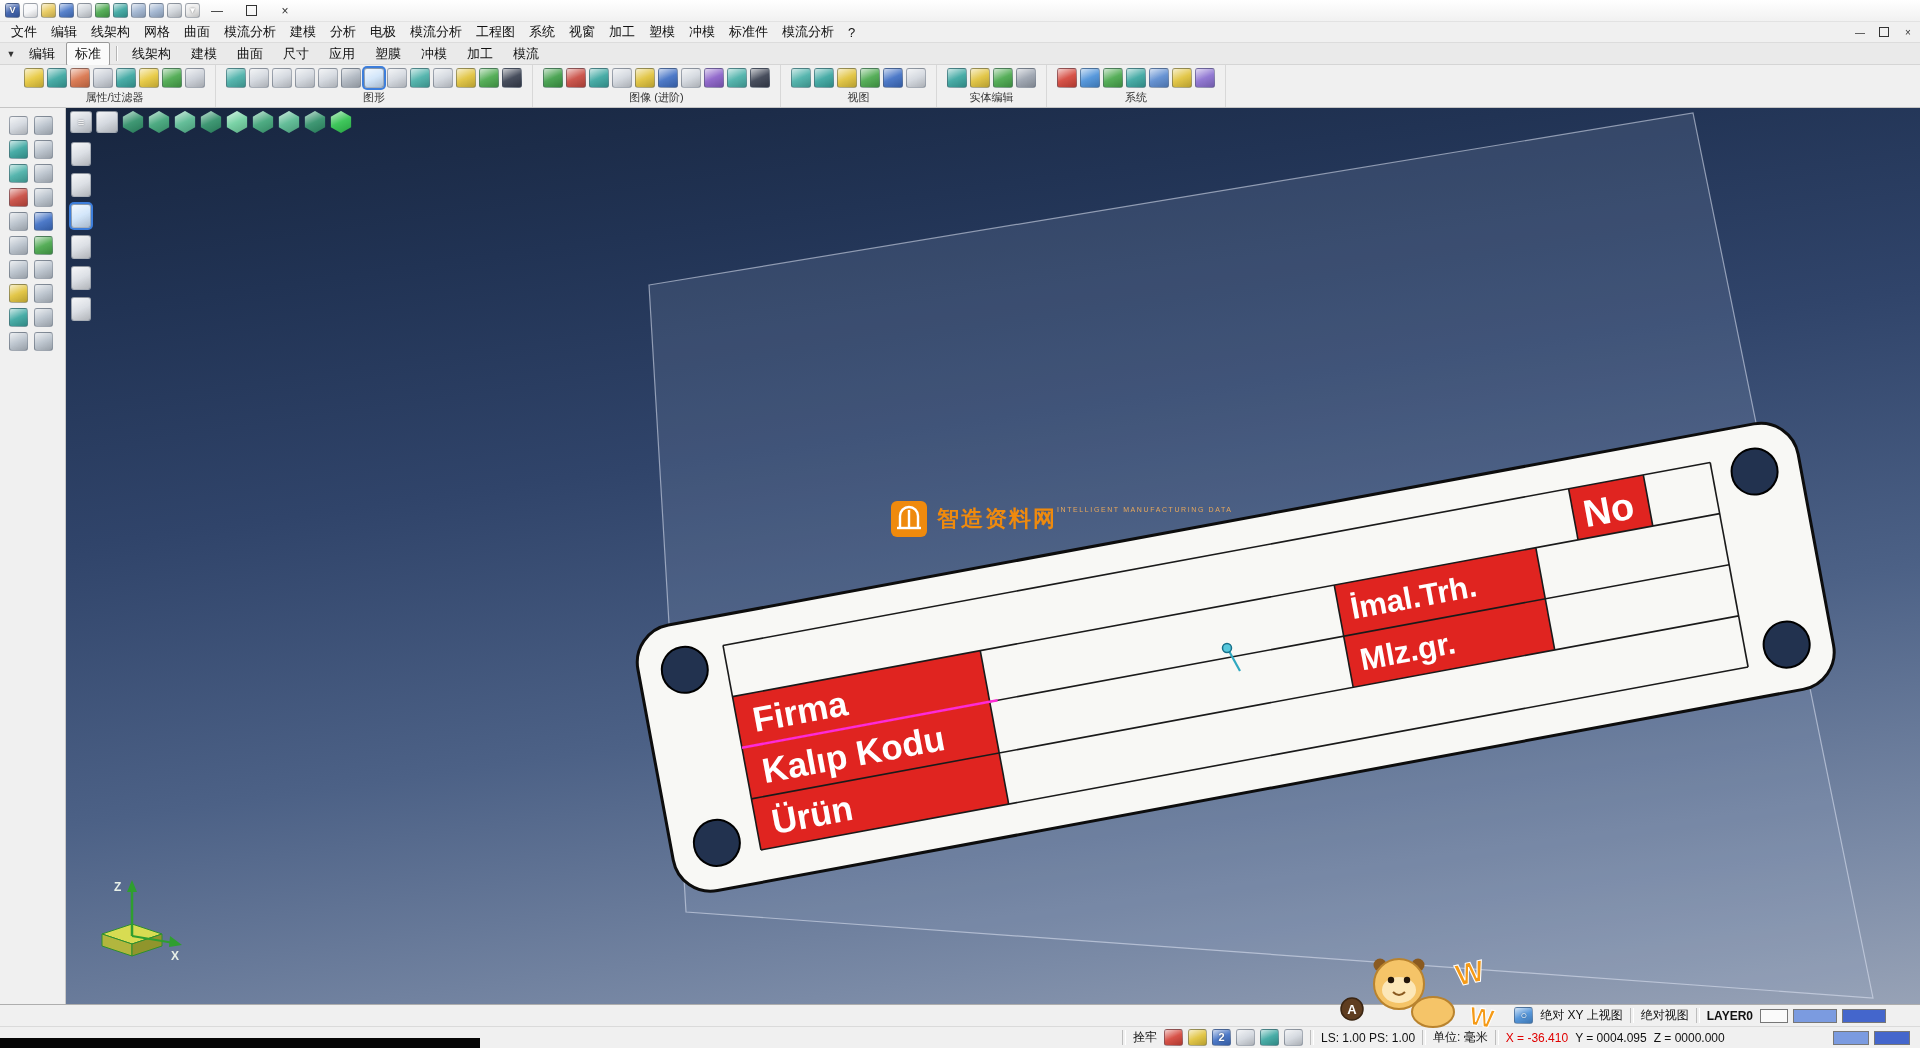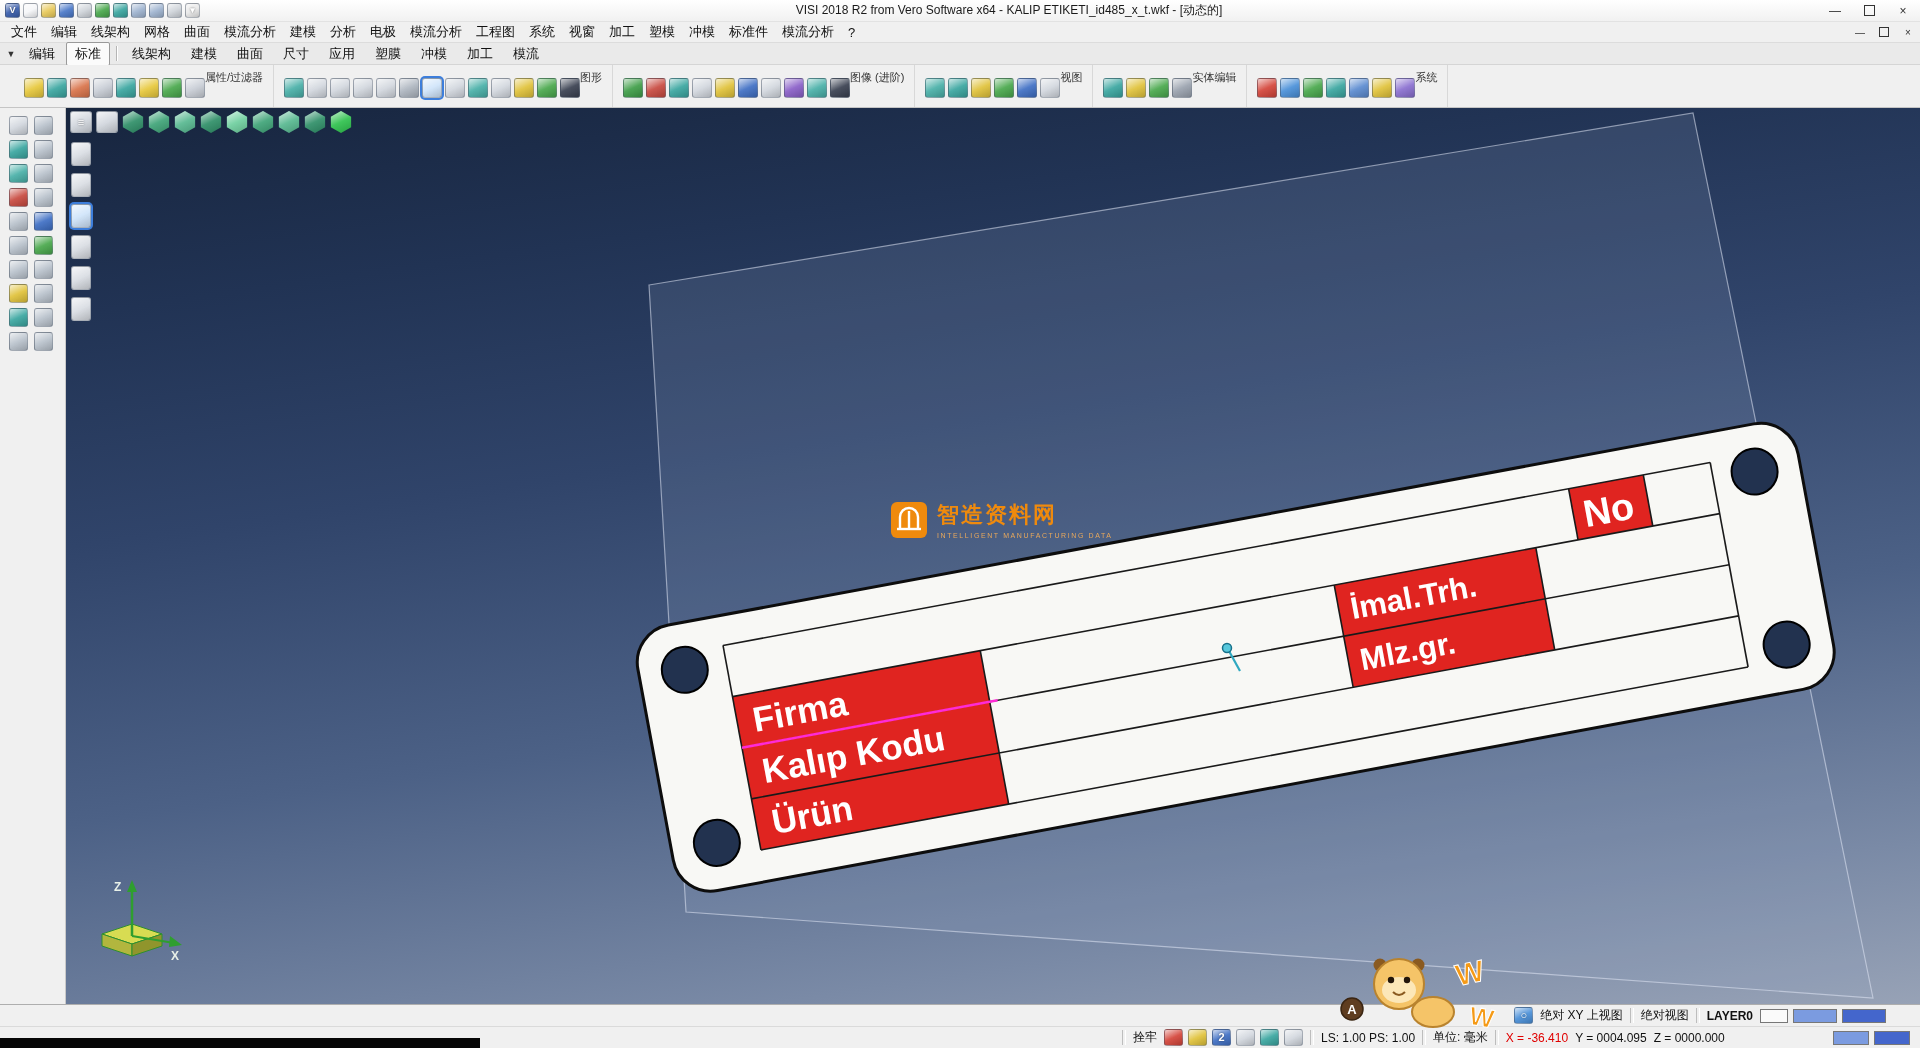--- a/index.html
+++ b/index.html
@@ -22,21 +22,21 @@
   .child .maxbox{width:8px;height:8px;}
   .tabbar{position:absolute;left:0;top:43px;width:1920px;height:22px;background:#eaeaea;
     border-bottom:1px solid #d5d5d5;display:flex;align-items:center;padding-left:3px;box-sizing:border-box;}
   .tab-dd{width:16px;text-align:center;font-size:9px;color:#333;}
   .tabs{display:flex;align-items:center;height:100%;}
   .tab{padding:2px 8px;font-size:13px;border:1px solid transparent;margin:0 1px;border-radius:2px;}
   .tab.active{background:#fbfbfb;border-color:#9a9a9a;}
   .vsep{width:1px;height:15px;background:#b5b5b5;margin:0 5px;box-shadow:1px 0 0 #fff;}
   .toolbar{position:absolute;left:0;top:65px;width:1920px;height:43px;background:#f0f0f0;
     border-bottom:1px solid #c5c5c5;display:flex;box-sizing:border-box;padding-left:14px;}
-  .tgroup{display:flex;
+  .tgroup{display:flex;flex-direction:column;
     border-right:1px solid #d8d8d8;padding:3px 10px 0 10px;}
   .ticons{display:flex;gap:3px;align-items:center;}
   .tlabel{font-size:11px;color:#333;text-align:center;padding:2px 0 3px;}
   
   .icon{display:inline-flex;align-items:center;justify-content:center;width:20px;height:20px;
     border-radius:3px;border:1px solid rgba(85,95,110,.45);box-sizing:border-box;
     background-color:var(--c,#c9ced6);
     background-image:linear-gradient(155deg,rgba(255,255,255,.75),rgba(255,255,255,.08) 50%,rgba(0,0,0,.18));}
   .icon .g{font-size:11px;font-weight:bold;line-height:1;color:#fff;text-shadow:0 0 2px rgba(0,0,0,.55);}
   .icon.sm{width:15px;height:15px;}
@@ -50,21 +50,21 @@
   .sidebar .icon{width:19px;height:19px;}
   
   .viewport{position:absolute;left:66px;top:108px;width:1854px;height:896px;overflow:hidden;
     background:linear-gradient(172deg,#17253e 0%,#213354 18%,#30446a 38%,#4c6186 62%,#7a8aa6 86%,#97a2b6 100%);}
   .scene{position:absolute;left:0;top:0;}
   .vp-top{position:absolute;left:4px;top:3px;display:flex;gap:4px;align-items:center;}
   .vp-top .icon{width:22px;height:22px;}
   .vp-stack{position:absolute;left:5px;top:34px;display:flex;flex-direction:column;gap:7px;}
   .vp-stack .icon{width:20px;height:24px;}
   .watermark{position:absolute;left:824px;top:392px;display:flex;gap:9px;align-items:center;}
-  .wm-text{display:flex;flex-direction:column;}
+  .wm-text{display:flex;flex-direction:row;}
   .wm-title{font-size:22px;font-weight:bold;color:var(--watermark-orange,#ef8a0d);letter-spacing:2px;}
   .wm-sub{font-size:7px;color:#e8a85c;letter-spacing:1.6px;margin-top:2px;}
   .axis{position:absolute;left:20px;top:768px;}
   .mascot{position:absolute;left:1330px;top:952px;z-index:40;}
   
   .status1{position:absolute;left:0;top:1004px;width:1920px;height:22px;background:#f0f0f0;
     border-top:1px solid #aeaeae;display:flex;align-items:center;justify-content:flex-end;
     gap:7px;padding-right:34px;box-sizing:border-box;font-size:12px;}
   .status2{position:absolute;left:0;top:1026px;width:1920px;height:22px;background:#f0f0f0;
     border-top:1px solid #dadada;display:flex;align-items:center;gap:7px;
@@ -114,21 +114,20 @@
         <span class="icon sm" style="--c: #9fb4d0;">
           <span class="g"></span>
         </span>
         <span class="icon sm" style="--c: #cfd4da;">
           <span class="g"></span>
         </span>
         <span class="icon sm" style="--c: #e8e8e8;">
           <span class="g">▾</span>
         </span>
       </div>
-    <div class="title">VISI 2018 R2 from Vero Software x64 - KALIP ETIKETI_id485_x_t.wkf - [动态的]</div>
     <div class="wbtns">
       <span class="wbtn">—</span>
       <span class="wbtn">
           <span class="maxbox"></span>
         </span>
       <span class="wbtn">×</span>
     </div>
   </div>
 
   <div class="menubar">

